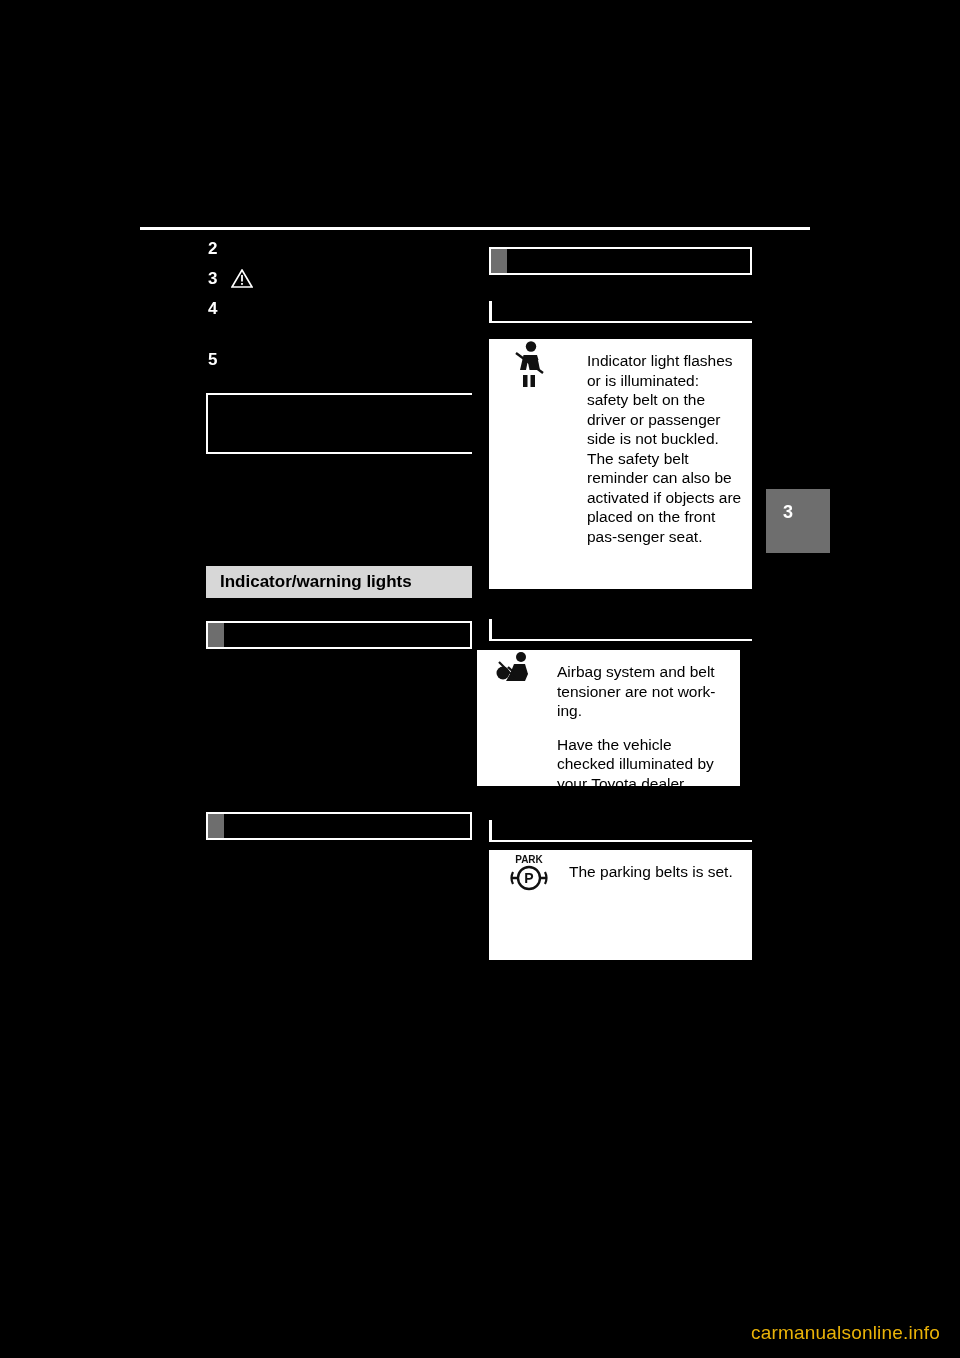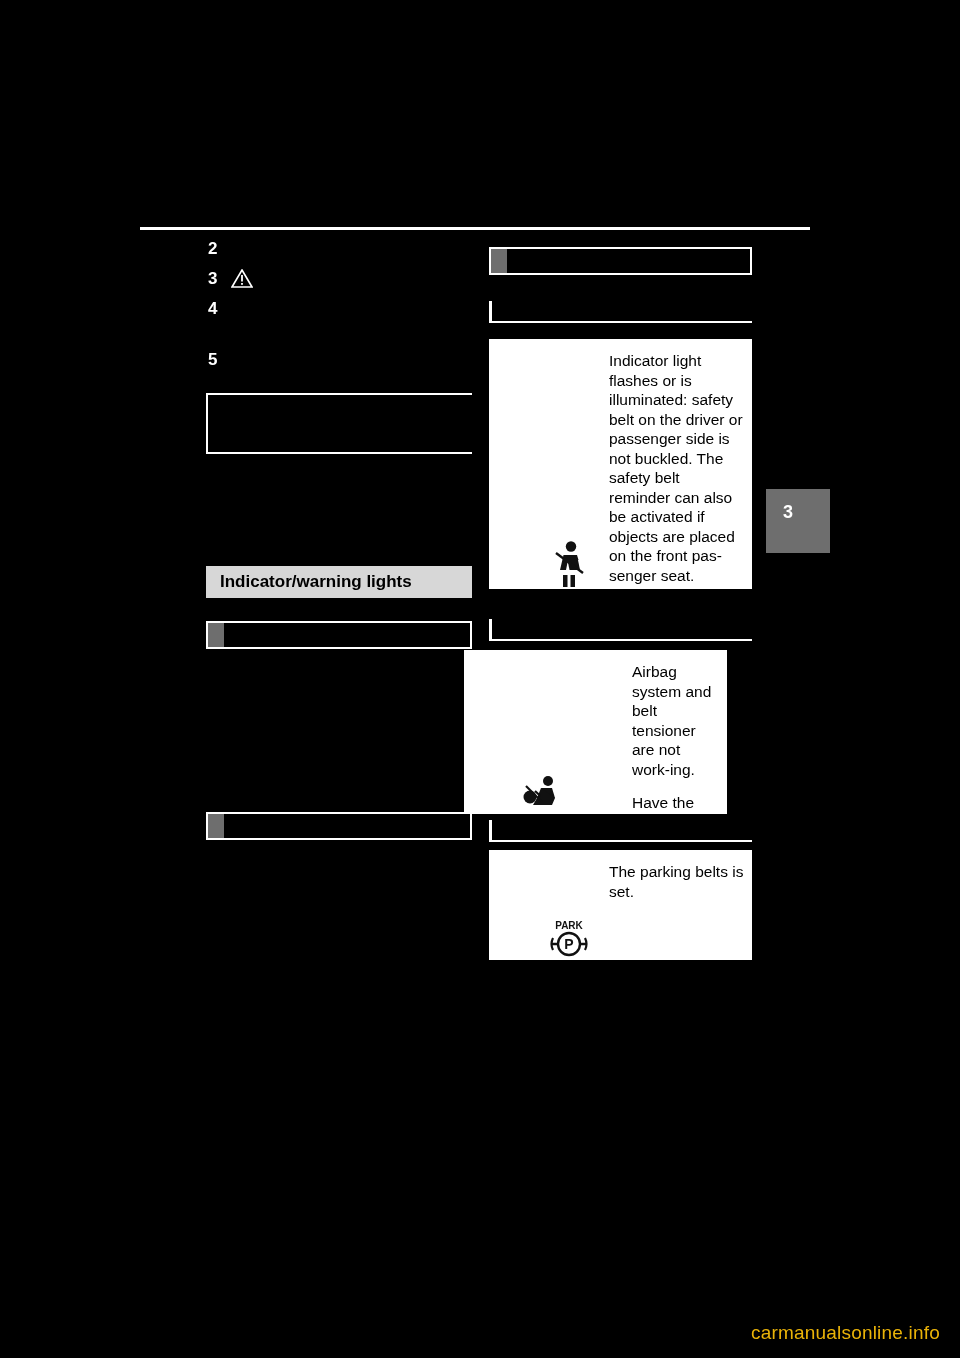--- a/index.html
+++ b/index.html
@@ -129,36 +129,35 @@
     position: absolute;
     background: #ffffff;
     box-sizing: border-box;
     display: flex;
     flex-direction: row;
   }
   .card-icon {
     width: 80px;
     flex: 0 0 80px;
     display: flex;
-    align-items: flex-end;
+    align-items: flex-start;
     justify-content: center;
-    padding-left: 40px;
   }
   .card-body {
     flex: 1 1 auto;
     padding: 12px 8px 12px 0;
     color: #000000;
     font-size: 15.5px;
     line-height: 19.5px;
   }
   .card-body p { margin: 0 0 14px 0; }
   .card-body p:last-child { margin-bottom: 0; }
 
-  .card-1 { left: 489px; top: 339px; width: 263px; height: 250px; }
-  .card-2 { left: 464px; top: 650px; width: 263px; height: 164px; gap: 48px; }
+  .card-1 { left: 489px; top: 339px; width: 263px; height: 250px; gap: 18px; }
+  .card-2 { left: 477px; top: 650px; width: 263px; height: 136px; }
   .card-3 { left: 489px; top: 850px; width: 263px; height: 110px; }
 
   .icon-svg { display: block; }
 
   
   .footer {
     position: absolute;
     right: 20px; bottom: 14px;
     color: #eab308;
     font-size: 19px;

